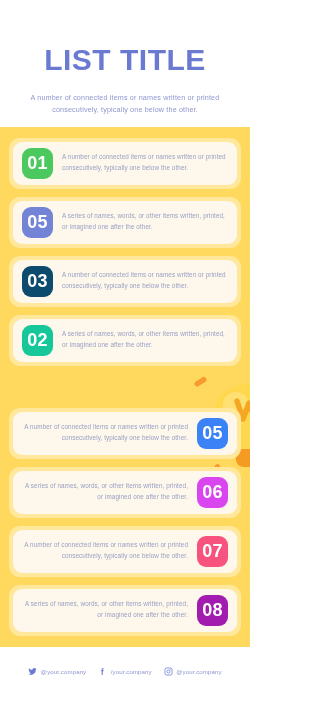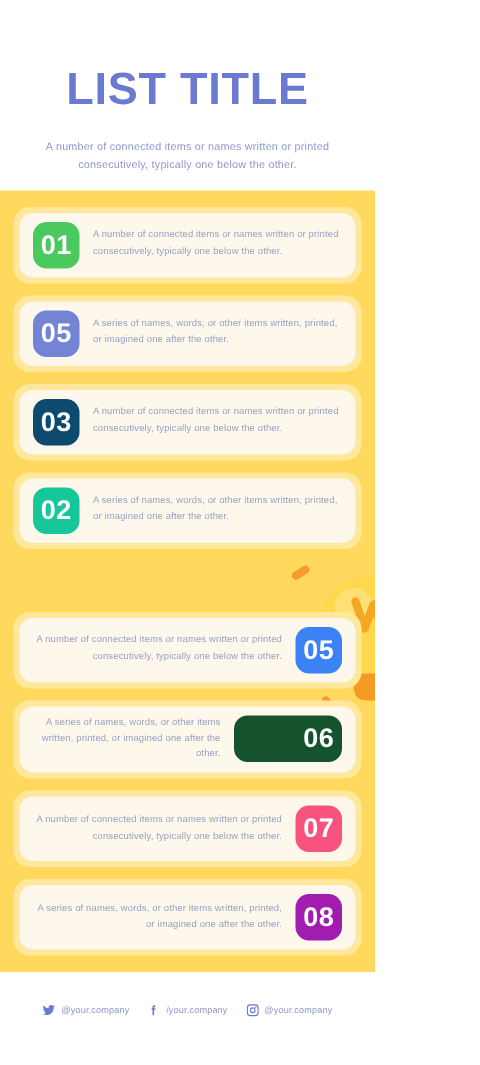--- a/index.html
+++ b/index.html
@@ -212,21 +212,21 @@
 
     <div class="item right">
       <div class="item-card">
         <div class="badge" style="background: #3b82f6;">05</div>
         <div class="item-text">A number of connected items or names written or printed consecutively, typically one below the other.</div>
       </div>
     </div>
 
     <div class="item right">
       <div class="item-card">
-        <div class="badge" style="background: #14532d; padding-left: 41px;">06</div>
+        <div class="badge" style="background: #d946ef;">06</div>
         <div class="item-text">A series of names, words, or other items written, printed, or imagined one after the other.</div>
       </div>
     </div>
 
     <div class="item right">
       <div class="item-card">
         <div class="badge" style="background: rgb(247, 83, 126);">07</div>
         <div class="item-text">A number of connected items or names written or printed consecutively, typically one below the other.</div>
       </div>
     </div>

